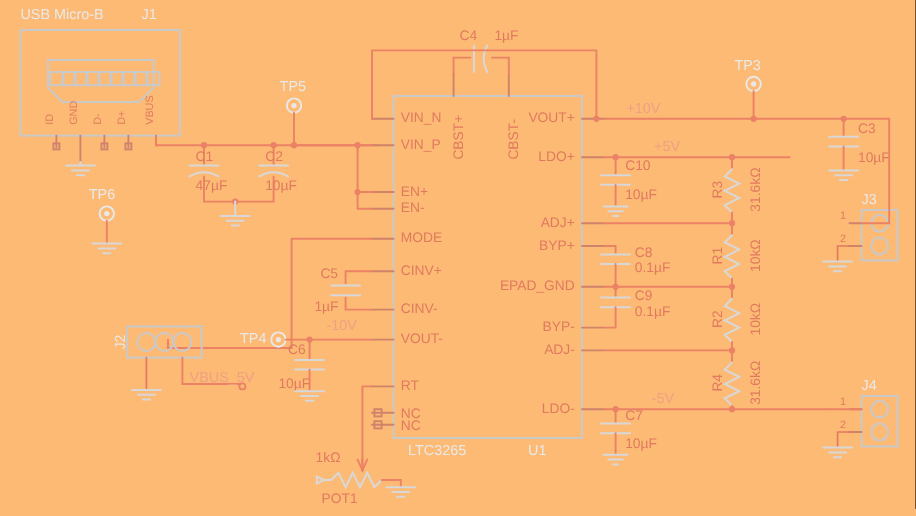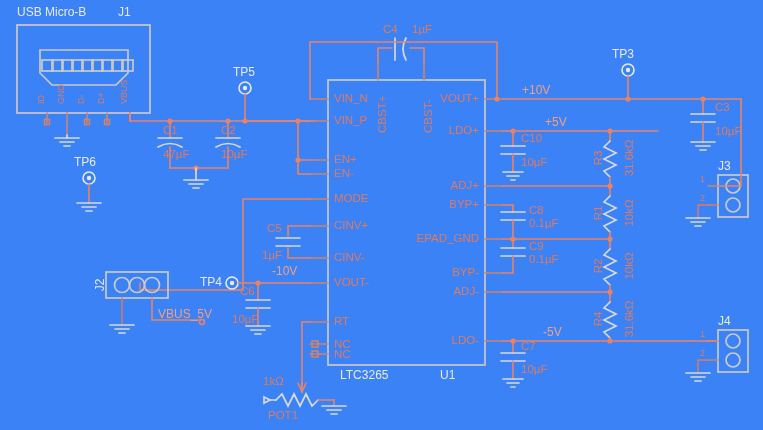--- a/index.html
+++ b/index.html
@@ -4,21 +4,21 @@
 <style>
   html, body {
     margin: 0;
     padding: 0;
     background: #000000;
   }
   #schematic-root {
     position: relative;
     width: 763px;
     height: 430px;
-    background: #3b82f6;
+    background: #fdba74;
     overflow: hidden;
     font-family: "Liberation Sans", sans-serif;
   }
   svg.sch {
     display: block;
     width: 763px;
     height: 430px;
   }
   .wire {
     stroke: #eb8266;

